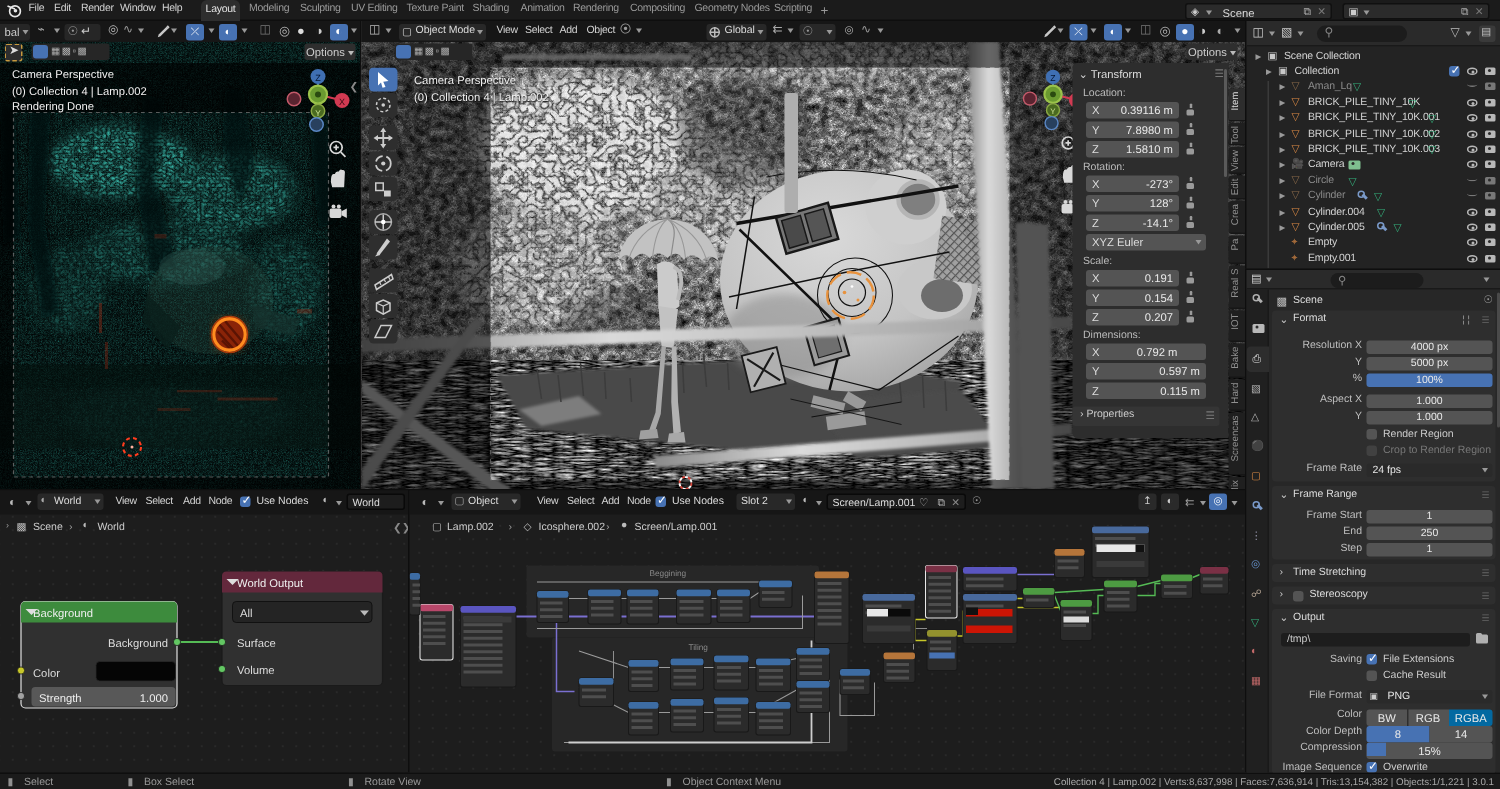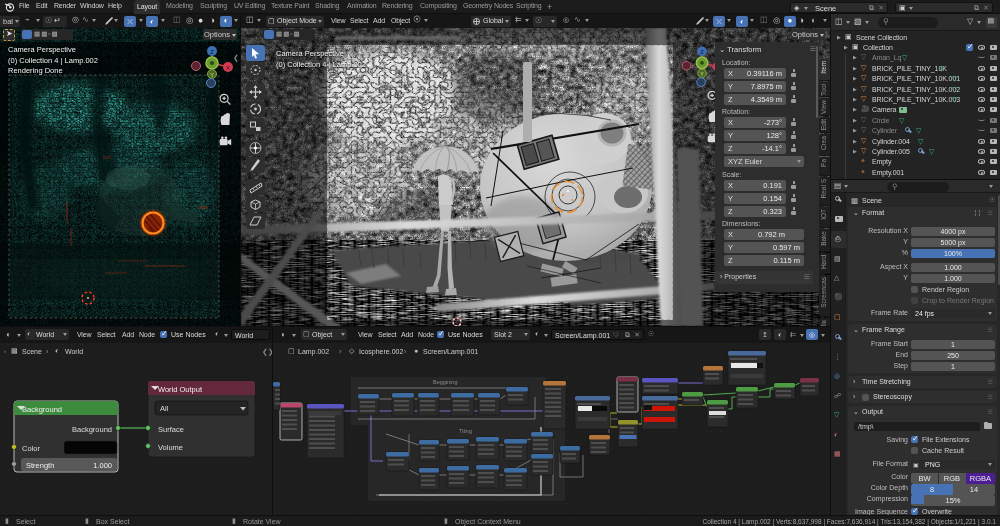--- a/index.html
+++ b/index.html
@@ -529,27 +529,27 @@
         <span class="a" style="right:3px;top:3px;color:#777">☰</span>
         <div class="a" style="left:7px;top:17px;color:#bbb;font-size:7px">Location:</div>
         <div class="fld" style="left:9px;top:26px;width:62px">
           <span style="position:absolute;left:4px;color:#ddd">X</span>
           <span style="position:absolute;right:4px">0.39116 m</span>
         </div>
         <span class="a" style="left:76px;top:31px;width:5px;height:4px;background:#9a9a9a;border-radius:1px"></span>
         <span class="a" style="left:77.5px;top:27px;width:2px;height:3px;border:1px solid #9a9a9a;border-bottom:none;border-radius:2px 2px 0 0"></span>
         <div class="fld" style="left:9px;top:39px;width:62px">
           <span style="position:absolute;left:4px;color:#ddd">Y</span>
-          <span style="position:absolute;right:4px">7.8975 m</span>
+          <span style="position:absolute;right:4px">7.8980 m</span>
         </div>
         <span class="a" style="left:76px;top:44px;width:5px;height:4px;background:#9a9a9a;border-radius:1px"></span>
         <span class="a" style="left:77.5px;top:40px;width:2px;height:3px;border:1px solid #9a9a9a;border-bottom:none;border-radius:2px 2px 0 0"></span>
         <div class="fld" style="left:9px;top:52px;width:62px">
           <span style="position:absolute;left:4px;color:#ddd">Z</span>
-          <span style="position:absolute;right:4px">4.3549 m</span>
+          <span style="position:absolute;right:4px">1.5810 m</span>
         </div>
         <span class="a" style="left:76px;top:57px;width:5px;height:4px;background:#9a9a9a;border-radius:1px"></span>
         <span class="a" style="left:77.5px;top:53px;width:2px;height:3px;border:1px solid #9a9a9a;border-bottom:none;border-radius:2px 2px 0 0"></span>
         <div class="a" style="left:7px;top:66px;color:#bbb;font-size:7px">Rotation:</div>
         <div class="fld" style="left:9px;top:75px;width:62px">
           <span style="position:absolute;left:4px;color:#ddd">X</span>
           <span style="position:absolute;right:4px">-273°</span>
         </div>
         <span class="a" style="left:76px;top:80px;width:5px;height:4px;background:#9a9a9a;border-radius:1px"></span>
         <span class="a" style="left:77.5px;top:76px;width:2px;height:3px;border:1px solid #9a9a9a;border-bottom:none;border-radius:2px 2px 0 0"></span>
@@ -577,21 +577,21 @@
         <span class="a" style="left:76px;top:143px;width:5px;height:4px;background:#9a9a9a;border-radius:1px"></span>
         <span class="a" style="left:77.5px;top:139px;width:2px;height:3px;border:1px solid #9a9a9a;border-bottom:none;border-radius:2px 2px 0 0"></span>
         <div class="fld" style="left:9px;top:151px;width:62px">
           <span style="position:absolute;left:4px;color:#ddd">Y</span>
           <span style="position:absolute;right:4px">0.154</span>
         </div>
         <span class="a" style="left:76px;top:156px;width:5px;height:4px;background:#9a9a9a;border-radius:1px"></span>
         <span class="a" style="left:77.5px;top:152px;width:2px;height:3px;border:1px solid #9a9a9a;border-bottom:none;border-radius:2px 2px 0 0"></span>
         <div class="fld" style="left:9px;top:164px;width:62px">
           <span style="position:absolute;left:4px;color:#ddd">Z</span>
-          <span style="position:absolute;right:4px">0.323</span>
+          <span style="position:absolute;right:4px">0.207</span>
         </div>
         <span class="a" style="left:76px;top:169px;width:5px;height:4px;background:#9a9a9a;border-radius:1px"></span>
         <span class="a" style="left:77.5px;top:165px;width:2px;height:3px;border:1px solid #9a9a9a;border-bottom:none;border-radius:2px 2px 0 0"></span>
         <div class="a" style="left:7px;top:178px;color:#bbb;font-size:7px">Dimensions:</div>
         <div class="fld" style="left:9px;top:187px;width:80px">
           <span style="position:absolute;left:4px;color:#ddd">X</span>
           <span style="position:absolute;right:19px">0.792 m</span>
         </div>
         <div class="fld" style="left:9px;top:200px;width:80px">
           <span style="position:absolute;left:4px;color:#ddd">Y</span>
@@ -852,21 +852,21 @@
         <div class="lbl" style="left:0;top:30px;width:60px;font-size:7px">Saving</div>
         <span class="cb on" style="left:63px;top:30px;width:7px;height:7px"></span>
         <span style="position:absolute;left:74px;top:30px;color:#ccc;font-size:7px">File Extensions</span>
         <span class="cb" style="left:63px;top:41px;width:7px;height:7px"></span>
         <span style="position:absolute;left:74px;top:41px;color:#ccc;font-size:7px">Cache Result</span>
         <div class="lbl" style="left:0;top:54px;width:60px;font-size:7px">File Format</div>
         <div class="fld" style="left:63px;top:54px;width:84px;height:9px;line-height:9px;background:#2a2a2a;font-size:7px;text-align:left;padding-left:14px">PNG<span style="position:absolute;left:2px;top:1px;color:#ccc;font-size:6px">▣</span><span class="caret" style="position:absolute;right:3px;top:3px"></span></div>
         <div class="lbl" style="left:0;top:67px;width:60px;font-size:7px">Color</div>
         <div class="fld" style="left:63px;top:67px;width:27px;border-radius:2px 0 0 2px">BW</div>
         <div class="fld" style="left:90.5px;top:67px;width:27px;border-radius:0">RGB</div>
-        <div class="fld" style="left:118px;top:67px;width:29px;background:#4c1d95;border-radius:0 2px 2px 0">RGBA</div>
+        <div class="fld" style="left:118px;top:67px;width:29px;background:#0369a1;border-radius:0 2px 2px 0">RGBA</div>
         <div class="lbl" style="left:0;top:78px;width:60px;font-size:7px">Color Depth</div>
         <div class="fld" style="left:63px;top:78px;width:42px;background:#4772b3;border-radius:2px 0 0 2px">8</div>
         <div class="fld" style="left:105px;top:78px;width:42px;border-radius:0 2px 2px 0">14</div>
         <div class="lbl" style="left:0;top:89px;width:60px;font-size:7px">Compression</div>
         <div class="fld" style="left:63px;top:89px;width:84px;overflow:hidden">15%<div style="position:absolute;left:0;top:0;width:13px;height:9px;background:#4772b3"></div></div>
         <div class="lbl" style="left:0;top:102px;width:60px;font-size:7px">Image Sequence</div>
         <span class="cb on" style="left:63px;top:102px;width:7px;height:7px"></span>
         <span style="position:absolute;left:74px;top:102px;color:#ccc;font-size:7px">Overwrite</span>
       </div>
       <div class="a" style="left:166.5px;top:15px;width:2.5px;height:90px;background:#4a4a4a;border-radius:2px"></div>

